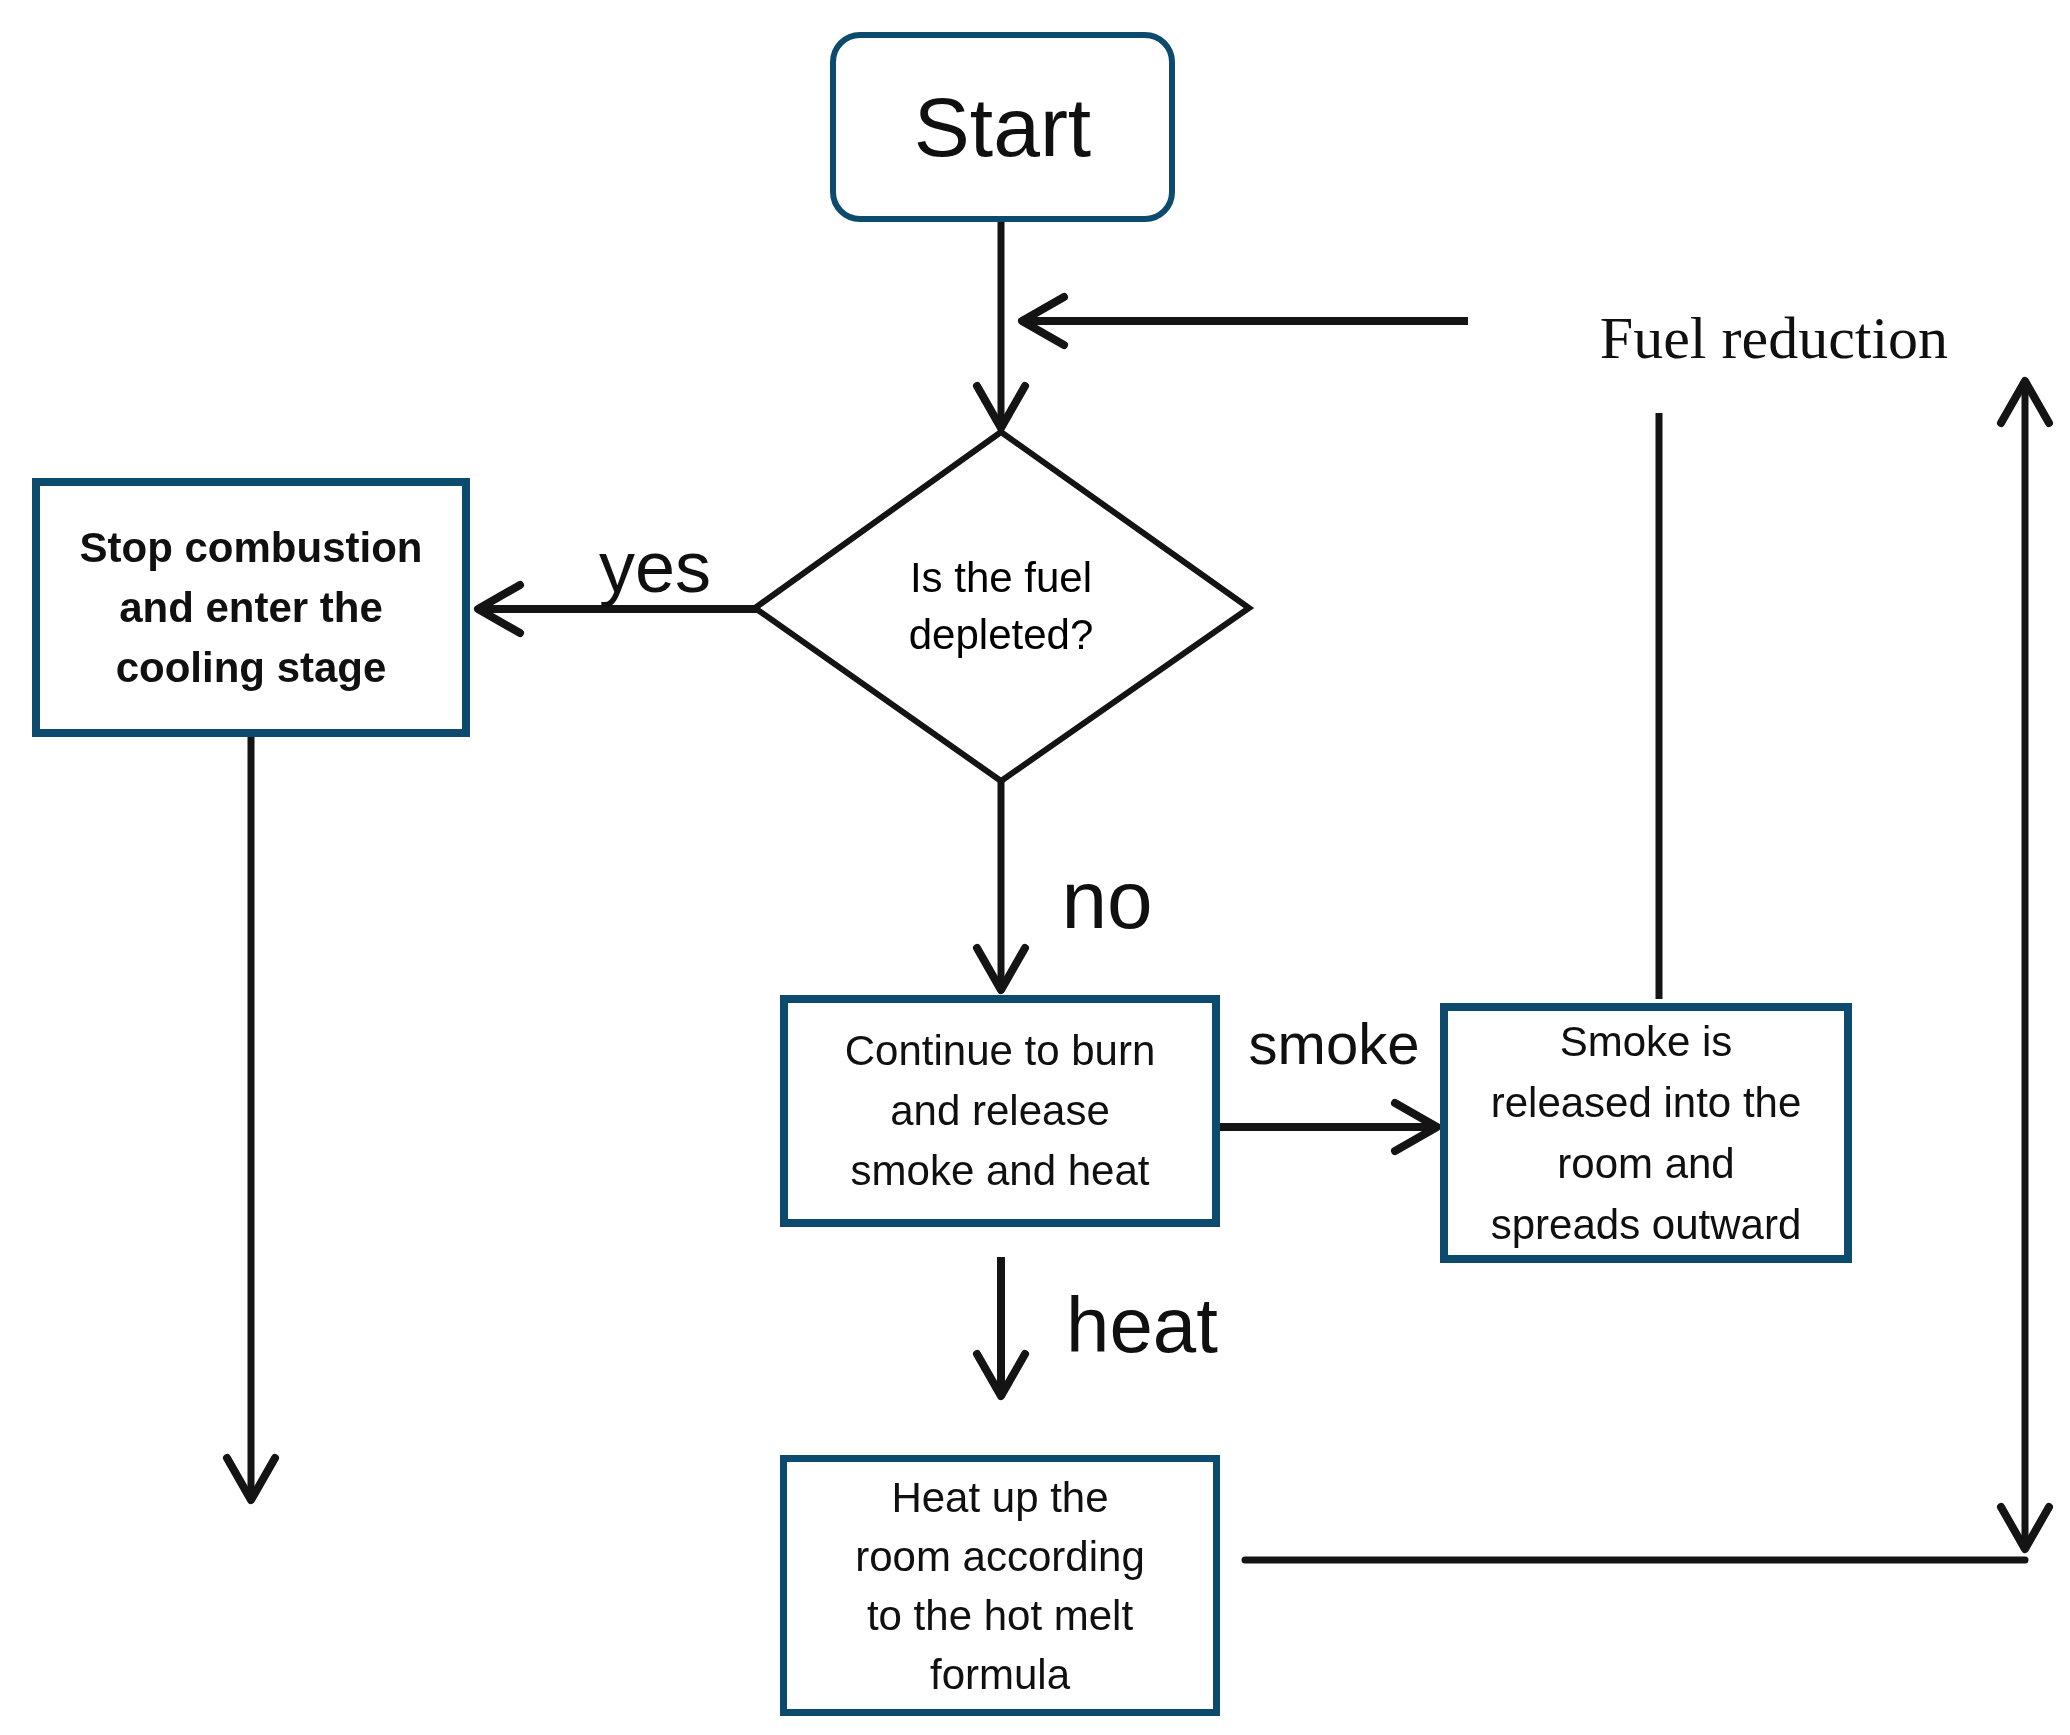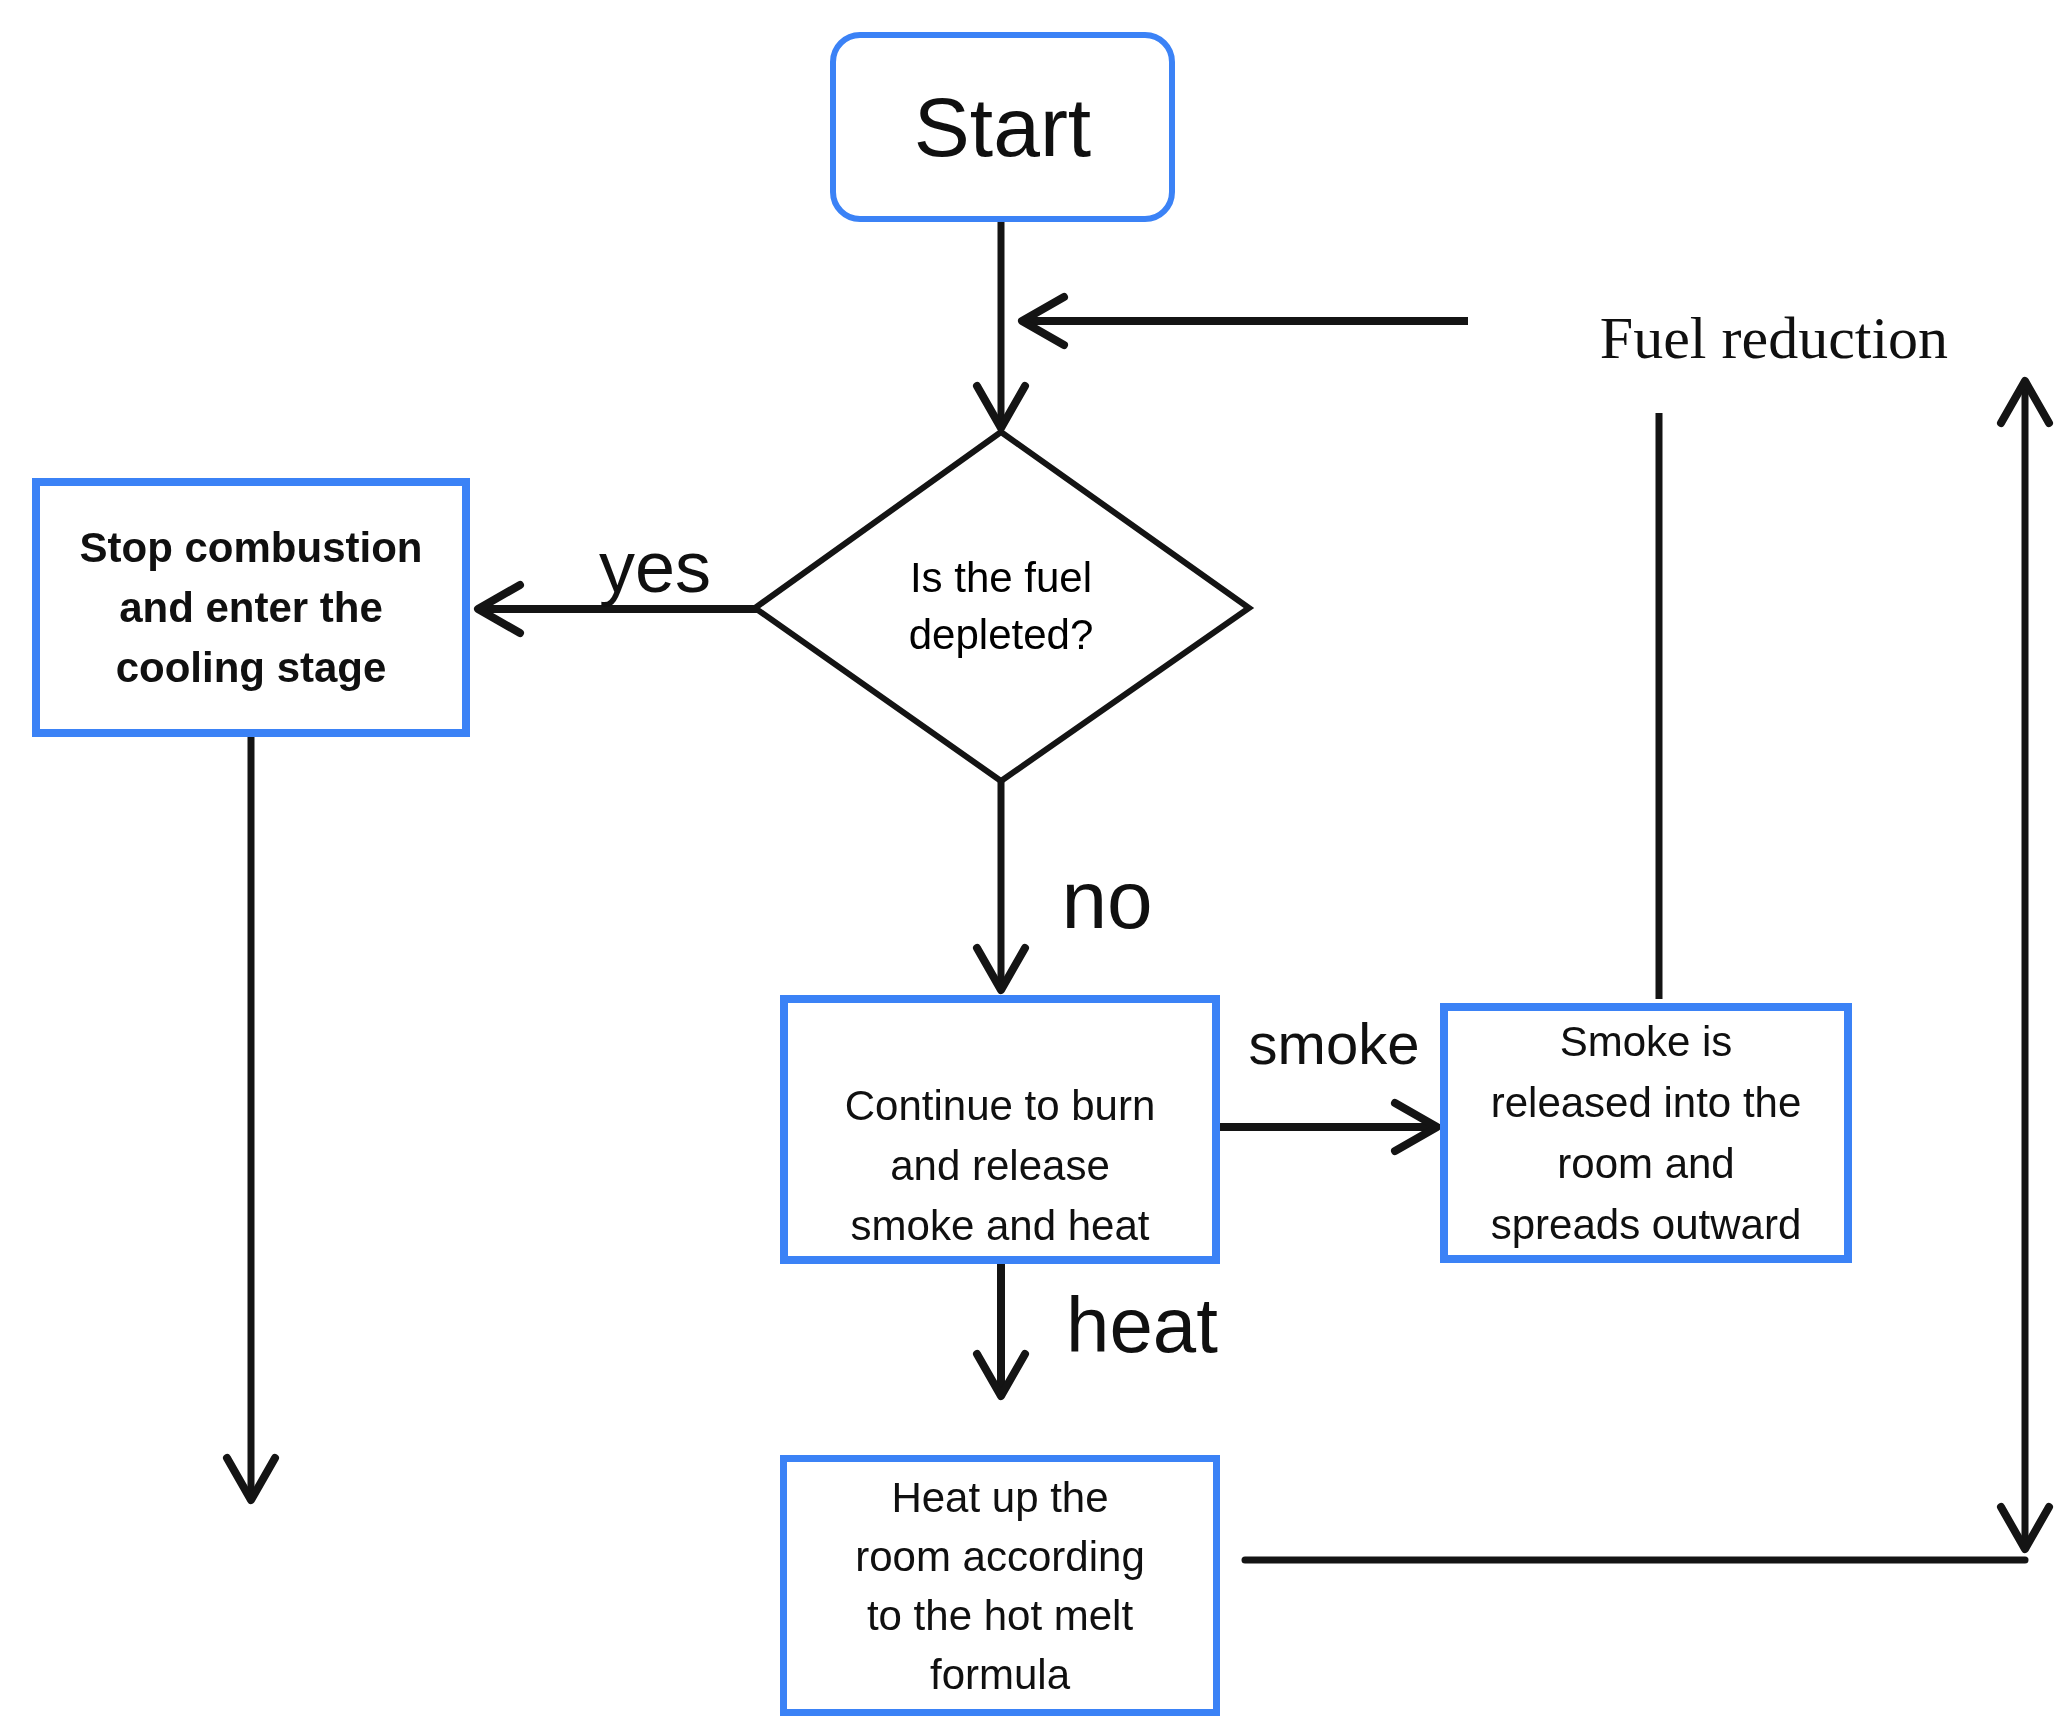--- a/index.html
+++ b/index.html
@@ -18,21 +18,21 @@
   }
   .canvas svg {
     position: absolute;
     left: 0;
     top: 0;
   }
   .node {
     position: absolute;
     box-sizing: border-box;
     background: #ffffff;
-    border: 8px solid #3b82f6;
+    border: 8px solid #0c4a6e;
     display: flex;
     align-items: center;
     justify-content: center;
     text-align: center;
   }
   .node span {
     white-space: pre-line;
     font-size: 42px;
     line-height: 60px;
     color: #101010;
@@ -125,21 +125,21 @@
     <span>Start</span>
   </div>
 
   <div class="node" style="left:32px; top:478px; width:438px; height:259px;font-weight:bold;">
     <span>Stop combustion
 and enter the
 cooling stage</span>
   </div>
 
 
-  <div class="node" style="left:780px; top:995px; width:440px; height:269px;align-items:flex-end;">
+  <div class="node" style="left:780px; top:995px; width:440px; height:232px;">
     <span>Continue to burn
 and release
 smoke and heat</span>
   </div>
 
   <div class="node" style="left:1440px; top:995px; width:412px; height:260px;margin-top:8px;">
     <span style="line-height:61px;">Smoke is
 released into the
 room and
 spreads outward</span>

